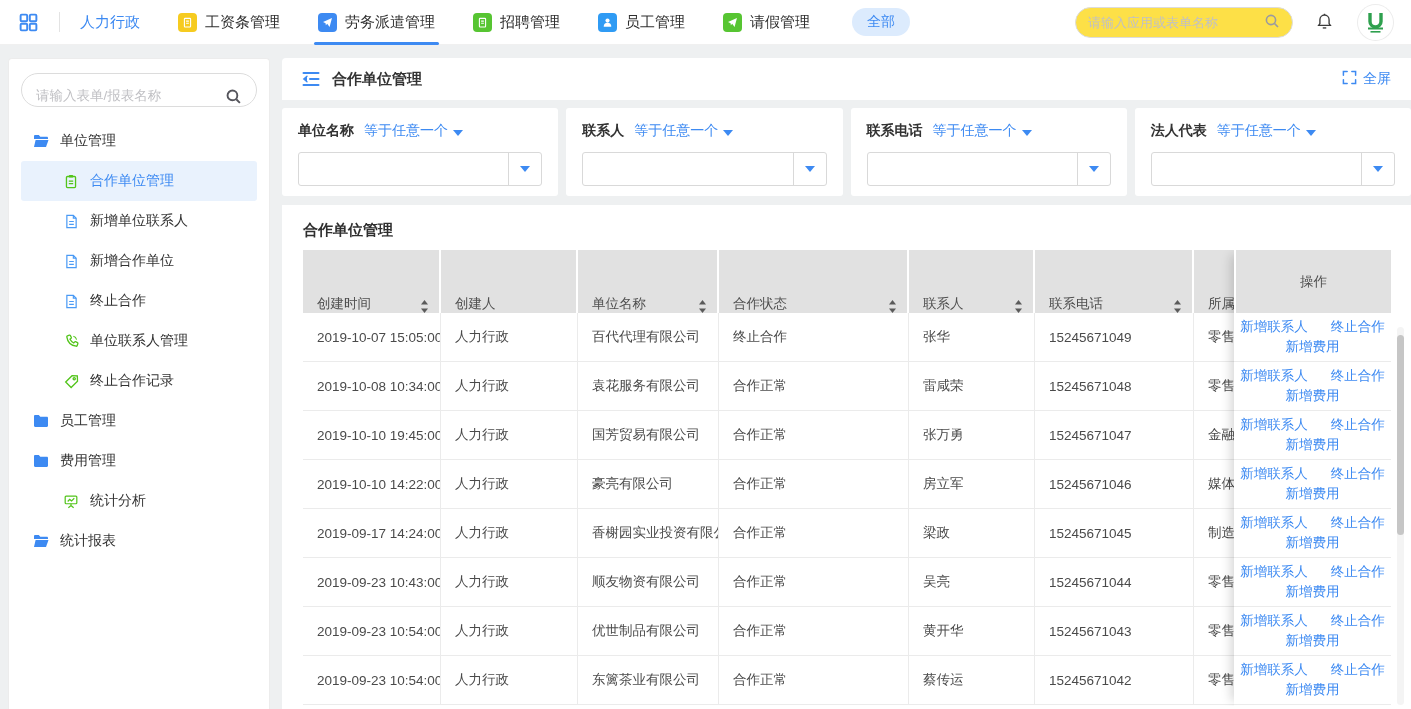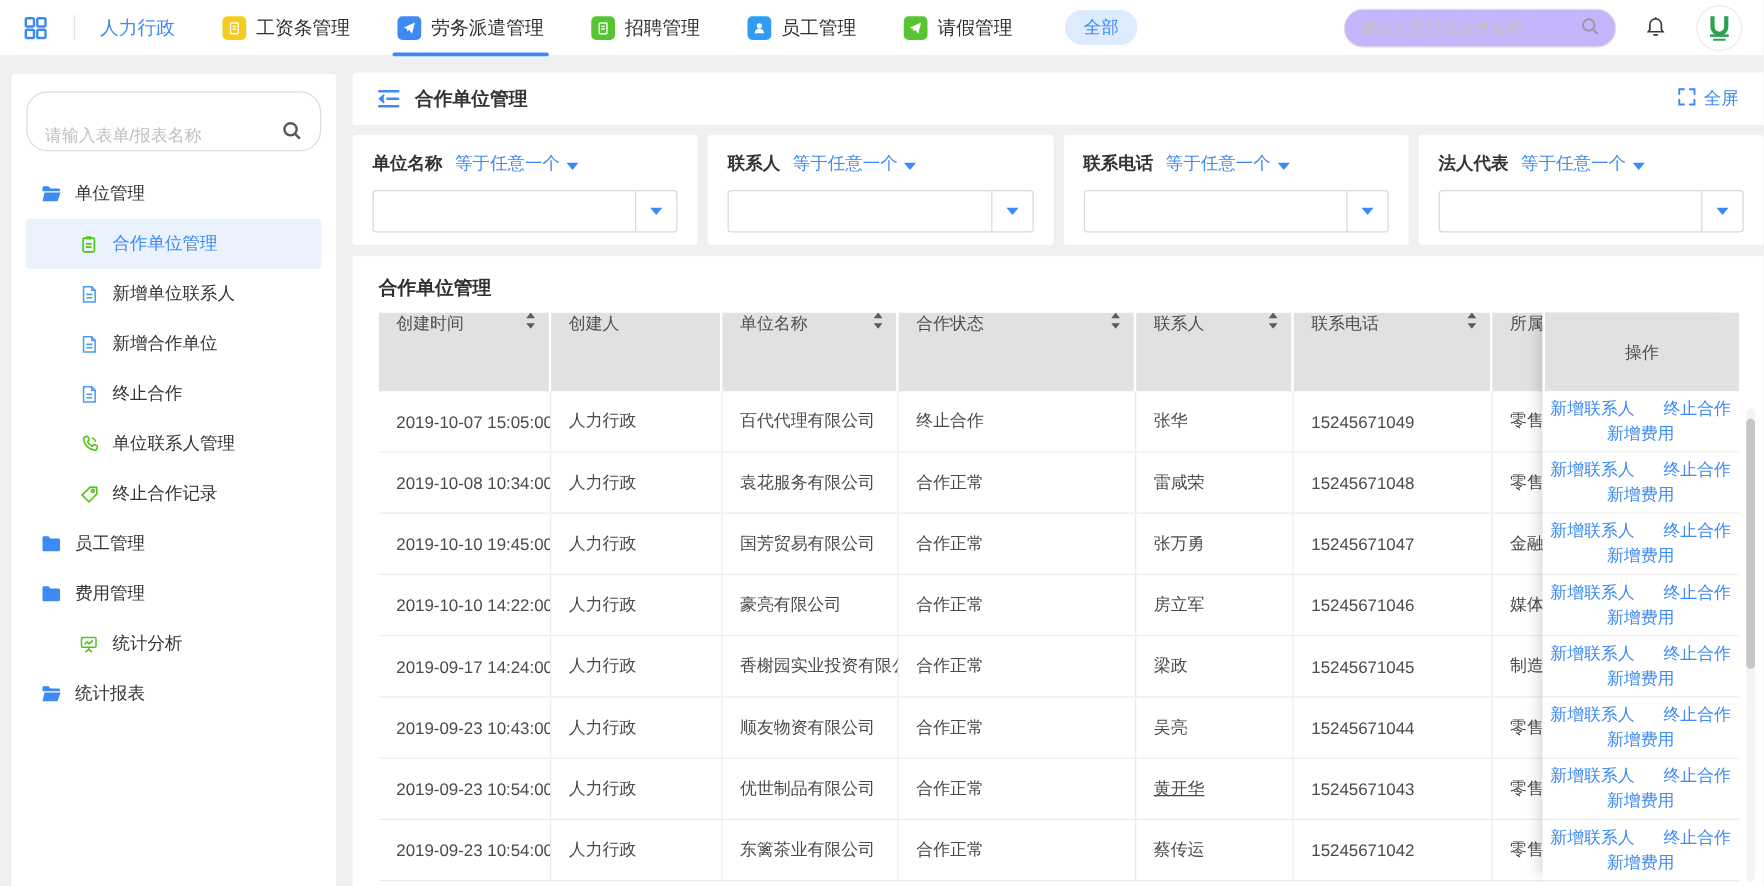--- a/index.html
+++ b/index.html
@@ -16,32 +16,32 @@
              margin-right:38px; cursor:pointer; white-space:nowrap; }
   .nav-tab .nav-label { font-size:15px; color:#2f2f2f; }
   .nav-tab.home .nav-label { color:#3d8af2; }
   .nav-tab.active::after { content:""; position:absolute; left:-4px; right:-4px; bottom:0;
              height:3px; background:#3d8af2; border-radius:2px; }
   .app-ic { width:19px; height:19px; border-radius:4px; display:inline-flex;
             align-items:center; justify-content:center; flex:0 0 auto; }
   .all-pill { background:#dcebfd; color:#3d8af2; font-size:14px; padding:5px 15px;
               border-radius:15px; cursor:pointer; margin-left:4px; white-space:nowrap; }
   .nav-search { margin-left:auto; width:218px; height:31px; border:1px solid #dcdcdc;
-                border-radius:16px; display:flex; align-items:center; padding:0 12px; background:#c4b5fd; }
+                border-radius:16px; display:flex; align-items:center; padding:0 12px; background:#fde047; }
   .nav-search input { border:none; outline:none; flex:1; font-size:13px; color:#333; min-width:0; background:transparent; }
   .nav-search input::placeholder { color:#c0c0c4; }
   .bell-wrap { margin:0 24px 0 22px; display:flex; align-items:center; cursor:pointer; }
   .logo-wrap { width:35px; height:35px; border-radius:50%; overflow:hidden; cursor:pointer;
                box-shadow:0 0 0 1px #ececec; background:#fff; display:flex; align-items:center; justify-content:center; }
 
   
   .sidebar { position:absolute; top:58px; left:8px; width:262px; bottom:0; background:#fff;
              border:1px solid #ececec; border-bottom:none; border-radius:4px 4px 0 0; padding:14px 12px; overflow:hidden; }
-  .side-search { height:48px; border:1px solid #dcdcdc; border-radius:17px; display:flex;
-                 align-items:flex-end; padding:4px 14px; margin-bottom:14px; }
+  .side-search { height:34px; border:1px solid #dcdcdc; border-radius:17px; display:flex;
+                 align-items:flex-start; padding:14px 14px; margin-bottom:14px; }
   .side-search input { border:none; outline:none; flex:1; font-size:13.5px; min-width:0; background:transparent; }
   .side-search input::placeholder { color:#c0c0c4; }
   .side-item { height:40px; display:flex; align-items:center; gap:11px; padding-left:12px;
                border-radius:3px; cursor:pointer; font-size:14px; color:#333; }
   .side-item.lvl1 { padding-left:42px; }
   .side-item.active { background:#e9f2fd; color:#3d8af2; }
   .side-item .s-ic { display:inline-flex; width:16px; justify-content:center; flex:0 0 auto; }
 
   
   .content-header { position:absolute; left:282px; top:58px; right:0; height:42px; background:#fff;
@@ -62,21 +62,21 @@
   .fs-value { flex:1; }
   .fs-caret { width:33px; border-left:1px solid #d9d9d9; display:flex; align-items:center; justify-content:center; }
 
   
   .table-panel { position:absolute; left:282px; top:205px; right:0; bottom:0; background:#fff;
                  padding:16px 20px 0 21px; overflow:hidden; }
   .table-title { font-size:15px; font-weight:bold; color:#2f2f2f; height:23px; margin-bottom:6px; }
   .t-wrap { position:relative; width:1088px; height:456px; overflow:hidden; }
   .t-inner { width:1221px; }
   .t-head { display:flex; height:63px; }
-  .th { background:#e1e1e1; display:flex; align-items:flex-start; padding:0 10px 0 14px;
+  .th { background:#e1e1e1; display:flex; align-items:flex-end; padding:0 10px 0 14px;
         color:#4f4f4f; font-size:13.5px; border-right:2px solid #fff; flex:0 0 auto; }
   .th:last-child { border-right:none; }
   .sort-ic { margin-left:auto; display:flex; flex-direction:column; gap:2px; cursor:pointer; padding-left:6px; }
   .t-row { display:flex; height:49px; border-bottom:1px solid #ebebeb; }
   .td { display:flex; align-items:center; padding:0 10px 0 14px; font-size:13.5px; color:#4a4a4a;
         border-right:1px solid #ebebeb; flex:0 0 auto; overflow:hidden; white-space:nowrap; }
   .td:last-child { border-right:none; }
 
   
   .ops-col { position:absolute; top:0; right:0; width:157px; height:100%;
@@ -507,21 +507,21 @@
           <div class="td" style="width: 190px;">合作正常</div>
           <div class="td" style="width: 126px;">吴亮</div>
           <div class="td" style="width: 159px;">15245671044</div>
           <div class="td" style="width: 330px;">零售</div>
         </div>
         <div class="t-row">
           <div class="td" style="width: 138px;">2019-09-23 10:54:00</div>
           <div class="td" style="width: 137px;">人力行政</div>
           <div class="td" style="width: 141px;">优世制品有限公司</div>
           <div class="td" style="width: 190px;">合作正常</div>
-          <div class="td" style="width: 126px; text-decoration: underline;">黄开华</div>
+          <div class="td" style="width: 126px;">黄开华</div>
           <div class="td" style="width: 159px;">15245671043</div>
           <div class="td" style="width: 330px;">零售</div>
         </div>
         <div class="t-row">
           <div class="td" style="width: 138px;">2019-09-23 10:54:00</div>
           <div class="td" style="width: 137px;">人力行政</div>
           <div class="td" style="width: 141px;">东篱茶业有限公司</div>
           <div class="td" style="width: 190px;">合作正常</div>
           <div class="td" style="width: 126px;">蔡传运</div>
           <div class="td" style="width: 159px;">15245671042</div>

